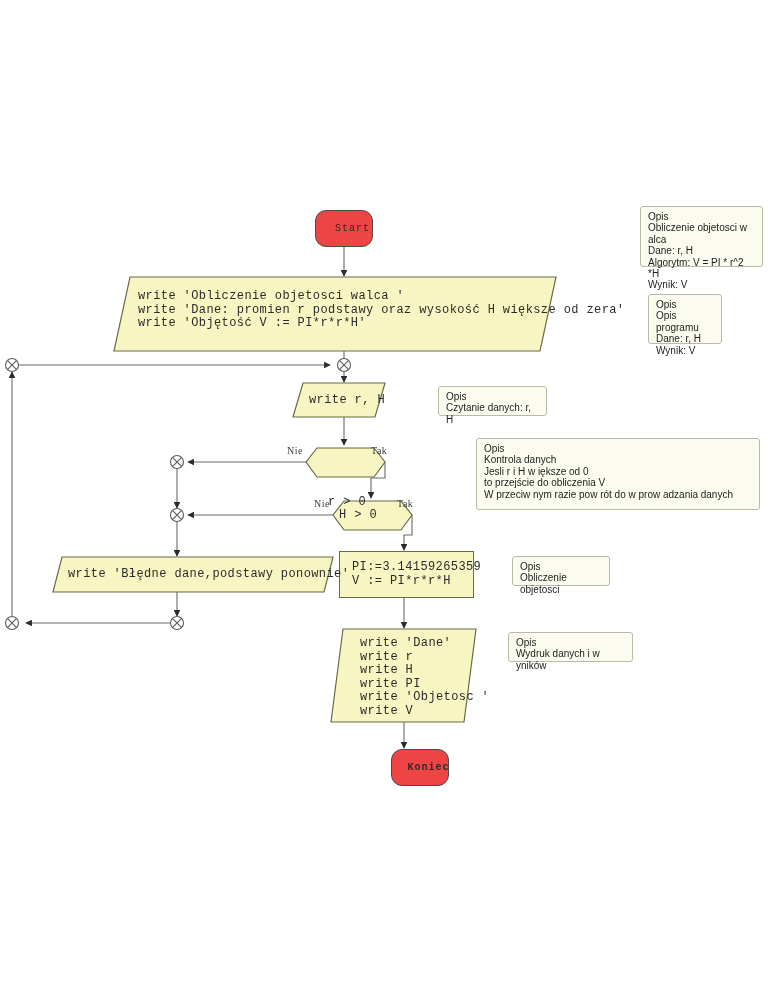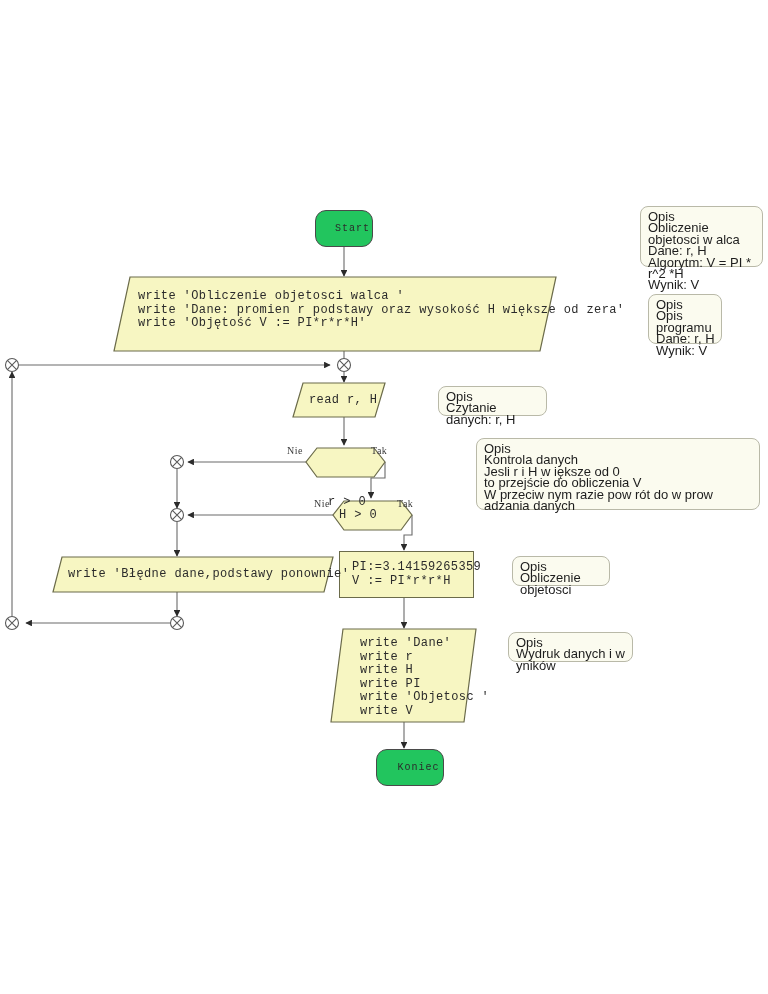--- a/index.html
+++ b/index.html
@@ -39,21 +39,21 @@
     font-family: "Liberation Mono", "DejaVu Sans Mono", monospace;
     font-size: 12px;
     line-height: 13.5px;
     color: #2b2b2b;
     white-space: pre;
     letter-spacing: 0.4px;
     pointer-events: none;
   }
   
   .terminator {
-    background: #22c55e;
+    background: #ef4444;
     border: 1.6px solid #4a4a4a;
     border-radius: 11px;
     display: flex;
     align-items: center;
     justify-content: center;
     font-family: "Liberation Mono", "DejaVu Sans Mono", monospace;
     font-size: 10px;
     letter-spacing: 1px;
     color: #2b2b2b;
     padding-left: 17px;
@@ -61,25 +61,25 @@
   
   .process {
     background: #f7f6c2;
     border: 1.2px solid #6b6b4a;
   }
   
   .note {
     position: absolute;
     background: #fbfbef;
     border: 1px solid #b9b9a8;
-    border-radius: 8px;
+    border-radius: 3px;
     box-sizing: border-box;
     padding: 4px 6px 4px 7px;
     font-family: "Liberation Sans", sans-serif;
-    font-size: 13px;
+    font-size: 10px;
     line-height: 11.4px;
     color: #1d1d1d;
     white-space: pre-line;
   }
   
   .branch-label {
     position: absolute;
     font-family: Liberation Serif, serif;
     font-size: 10px;
     color: #3a3a3a;
@@ -166,31 +166,31 @@
       <polygon points="303,383 385,383 375,417 293,417"></polygon>
       <polygon points="62,557 333,557 324,592 53,592"></polygon>
       <polygon points="343,629 476,629 464,722 331,722"></polygon>
       <polygon points="317,448 374,448 385,462 374,477 317,477 306,462"></polygon>
       <polygon points="344,501 401,501 412,515 401,530 344,530 333,515"></polygon>
     </g>
   </svg>
 
   <div class="node terminator" style="left:315px; top:210px; width:58px; height:37px;">Start</div>
 
-  <div class="node terminator" style="left:376px; top:749px; width:68px; height:37px;">Koniec</div>
+  <div class="node terminator" style="left:391px; top:749px; width:58px; height:37px;font-weight:bold;">Koniec</div>
 
   <div class="node process" style="left:339px; top:551px; width:135px; height:47px;"></div>
   <div class="mono-text" style="left:352px; top:561px;">PI:=3.14159265359
 V := PI*r*r*H</div>
 
   <div class="mono-text" style="left:138px; top:290px;">write 'Obliczenie objetosci walca '
 write 'Dane: promien r podstawy oraz wysokość H większe od zera'
 write 'Objętość V := PI*r*r*H'</div>
 
-  <div class="mono-text" style="left:309px; top:394px;">read r, H</div>
+  <div class="mono-text" style="left:309px; top:394px;">write r, H</div>
 
   <div class="mono-text" style="left:68px; top:568px;">write 'Błędne dane,podstawy ponownie'</div>
 
   <div class="mono-text" style="left:353px; top:637px;margin-left:7px;">write 'Dane'
 write r
 write H
 write PI
 write 'Objetosc '
 write V</div>
 

